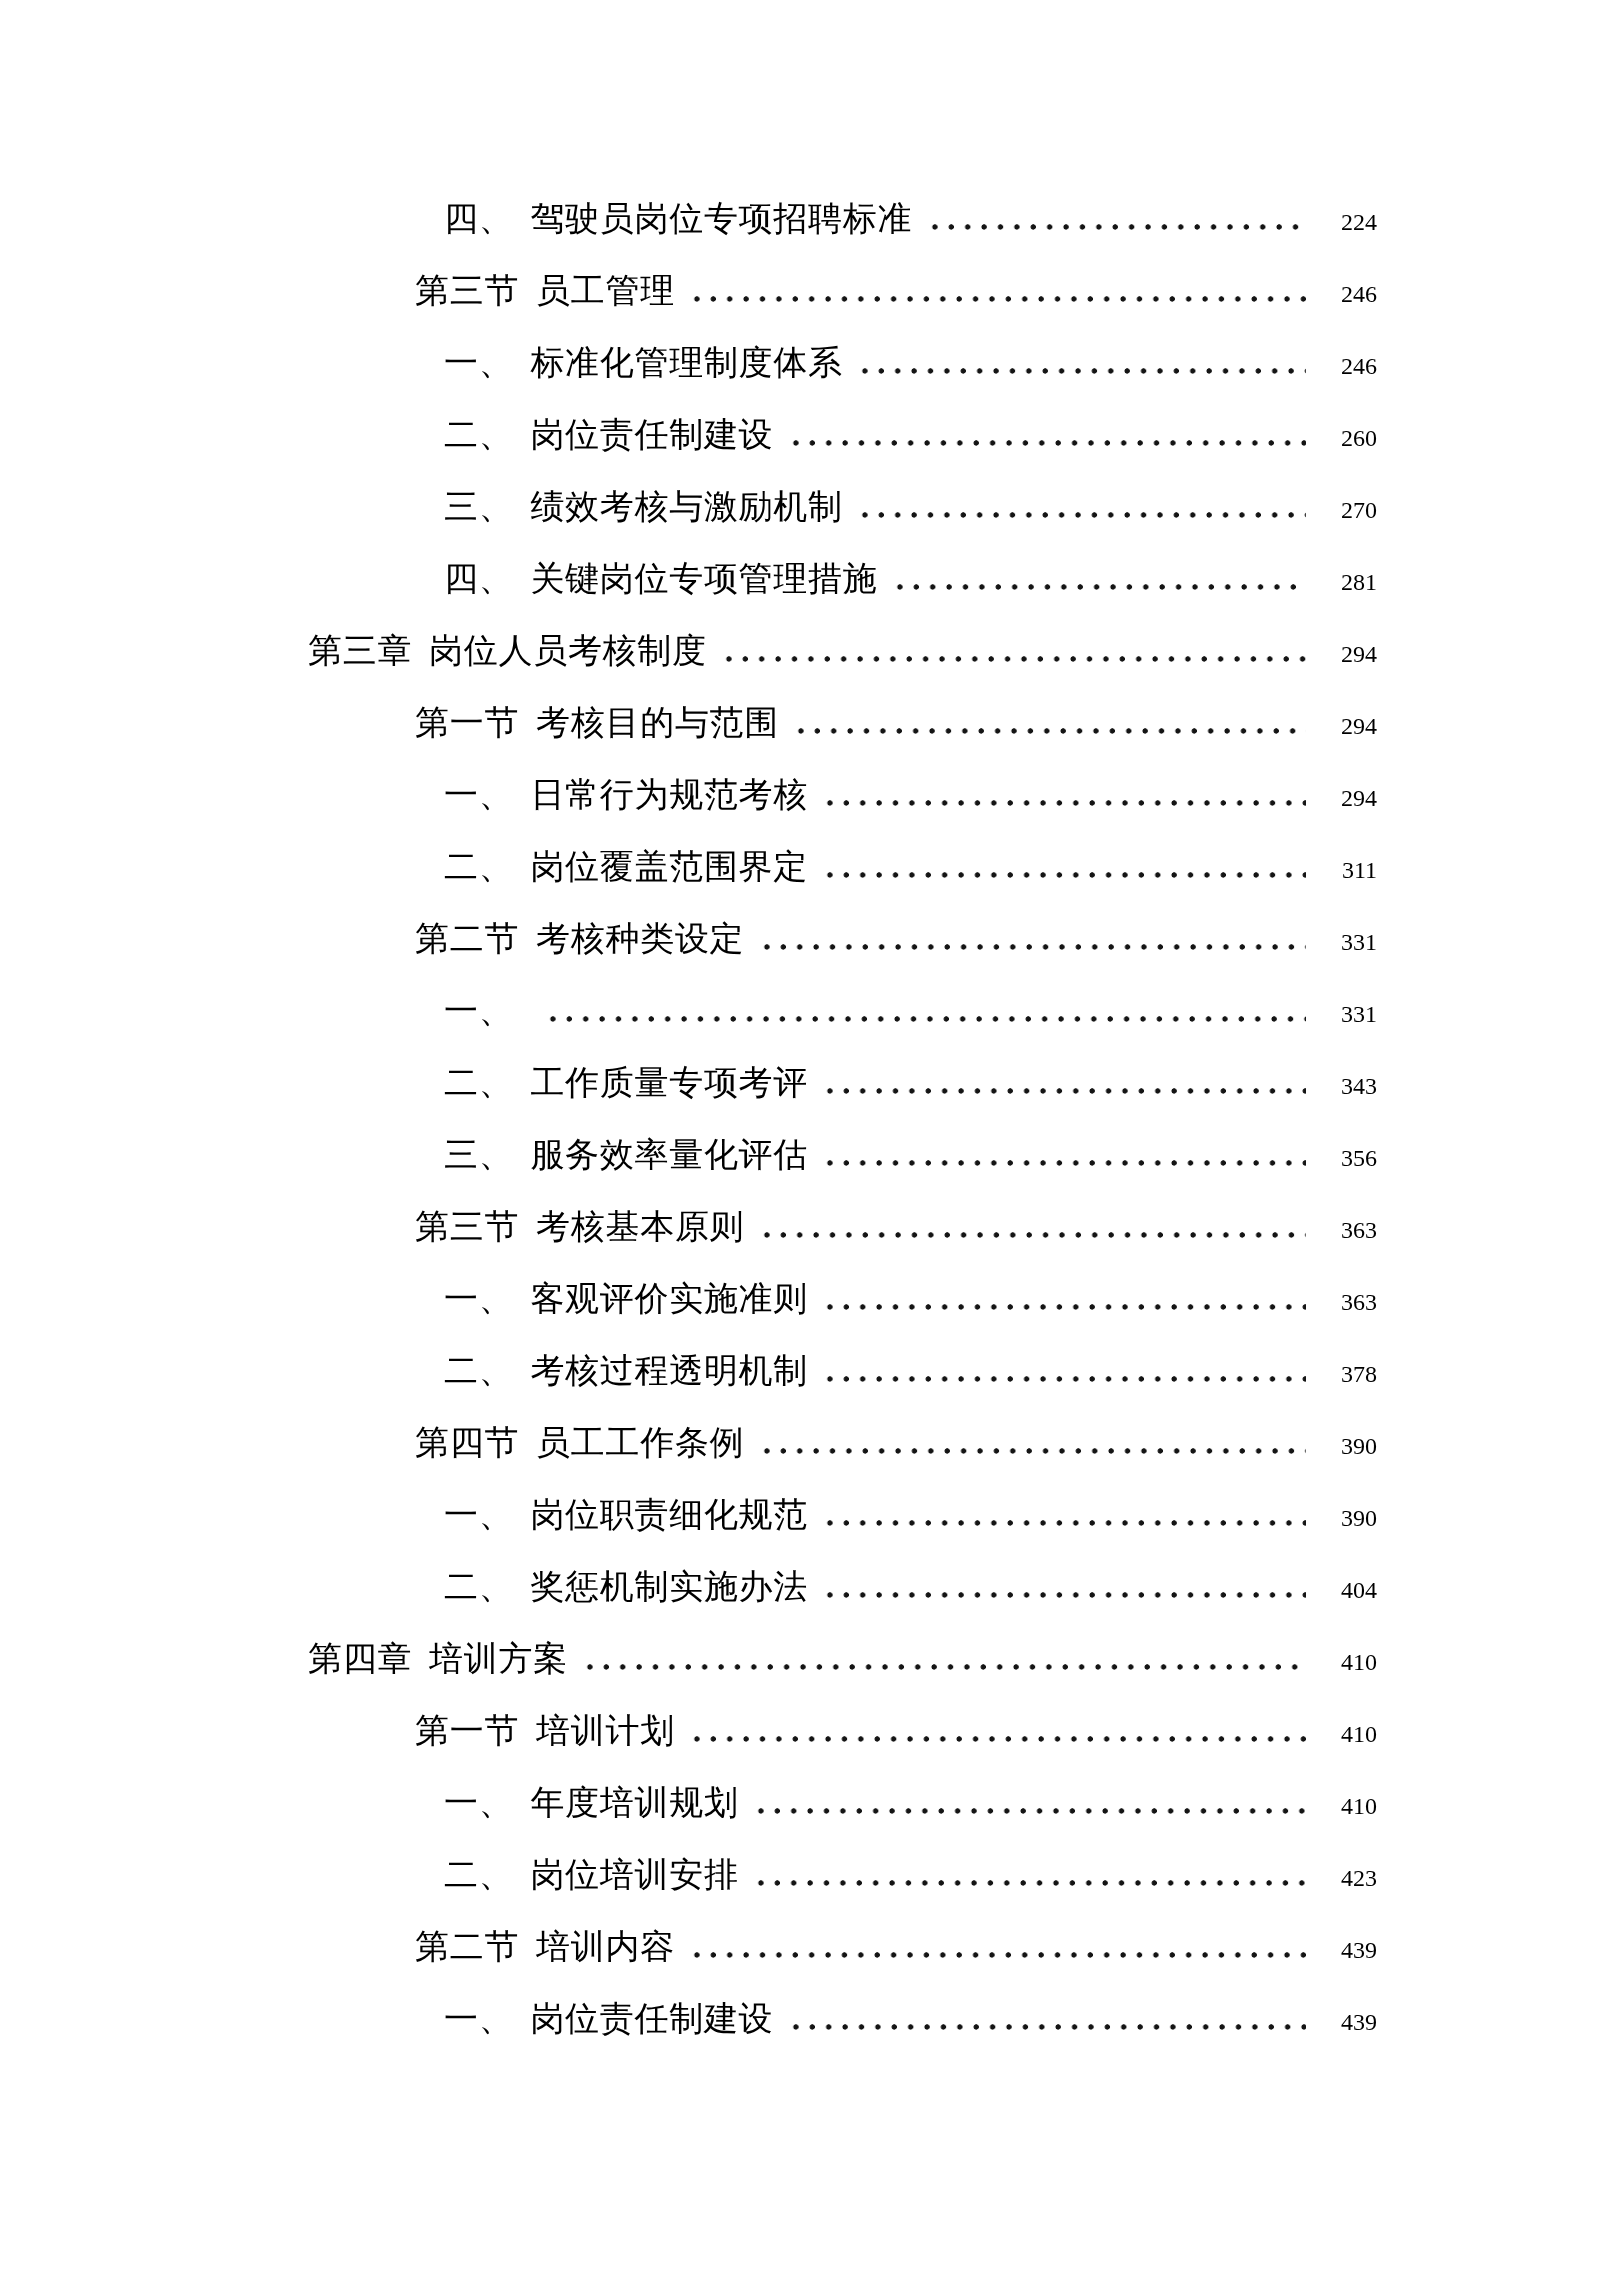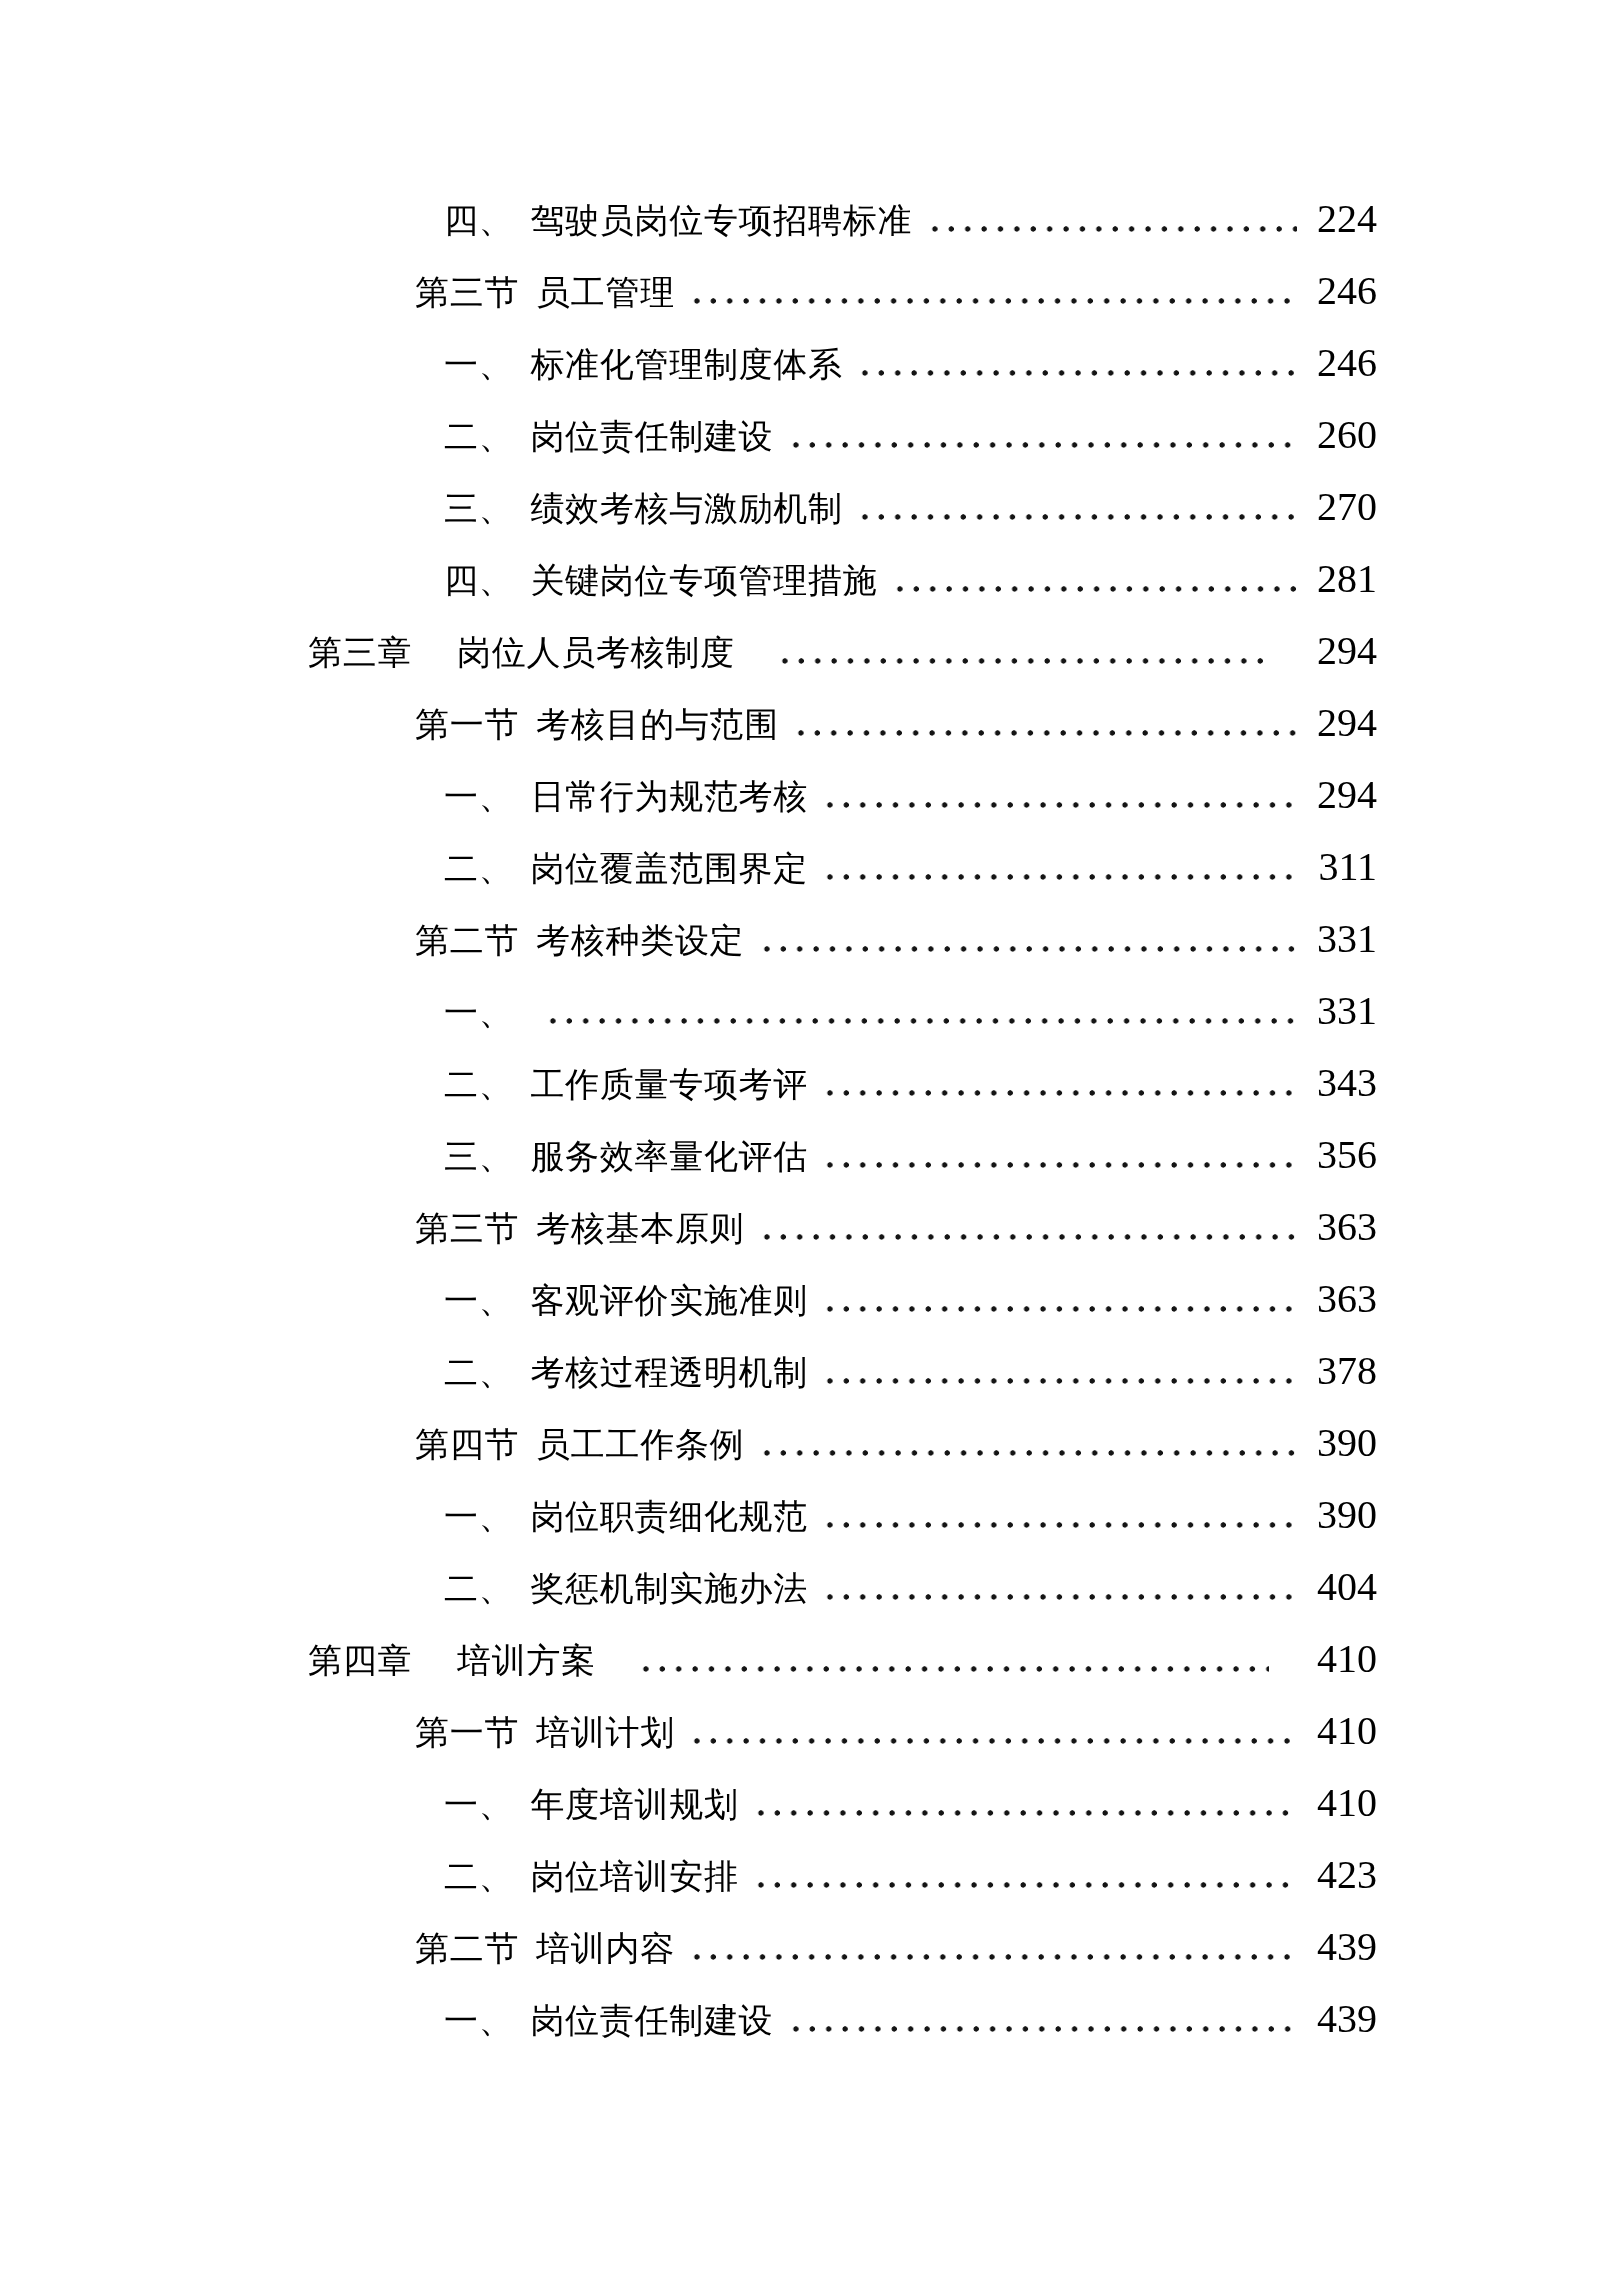--- a/index.html
+++ b/index.html
@@ -27,21 +27,21 @@
   }
   .toc-entry {
     display: flex;
     flex-direction: row;
     align-items: baseline;
     line-height: 72px;
     height: 72px;
     font-size: 34px;
     white-space: nowrap;
   }
-  .toc-entry.lvl1 { margin-left: 0; gap: 28px; }
+  .toc-entry.lvl1 { margin-left: 0; }
   .toc-entry.lvl2 { margin-left: 107px; }
   .toc-entry.lvl3 { margin-left: 136px; }
   .toc-num {
     flex: 0 0 auto;
     margin-right: 17px;
     letter-spacing: 0.7px;
   }
   .toc-title {
     flex: 0 0 auto;
     letter-spacing: 0.7px;
@@ -54,21 +54,21 @@
     margin: 0 19.6px 0 14.4px;
     background-image: radial-gradient(circle at 7.9px 2.9px, #141414 2.4px, rgba(0,0,0,0) 2.9px);
     background-size: 16.4px 5.9px;
     background-repeat: repeat-x;
     background-position: left bottom;
   }
   .toc-page {
     flex: 0 0 auto;
     min-width: 51px;
     text-align: right;
-    font-size: 40px;
+    font-size: 24px;
   }
 </style>
 </head>
 <body>
 
 <div class="page">
   <div class="toc-list" id="toc-list">
       <div class="toc-entry lvl3">
         <span class="toc-num">四、</span>
         <span class="toc-title">驾驶员岗位专项招聘标准</span>

